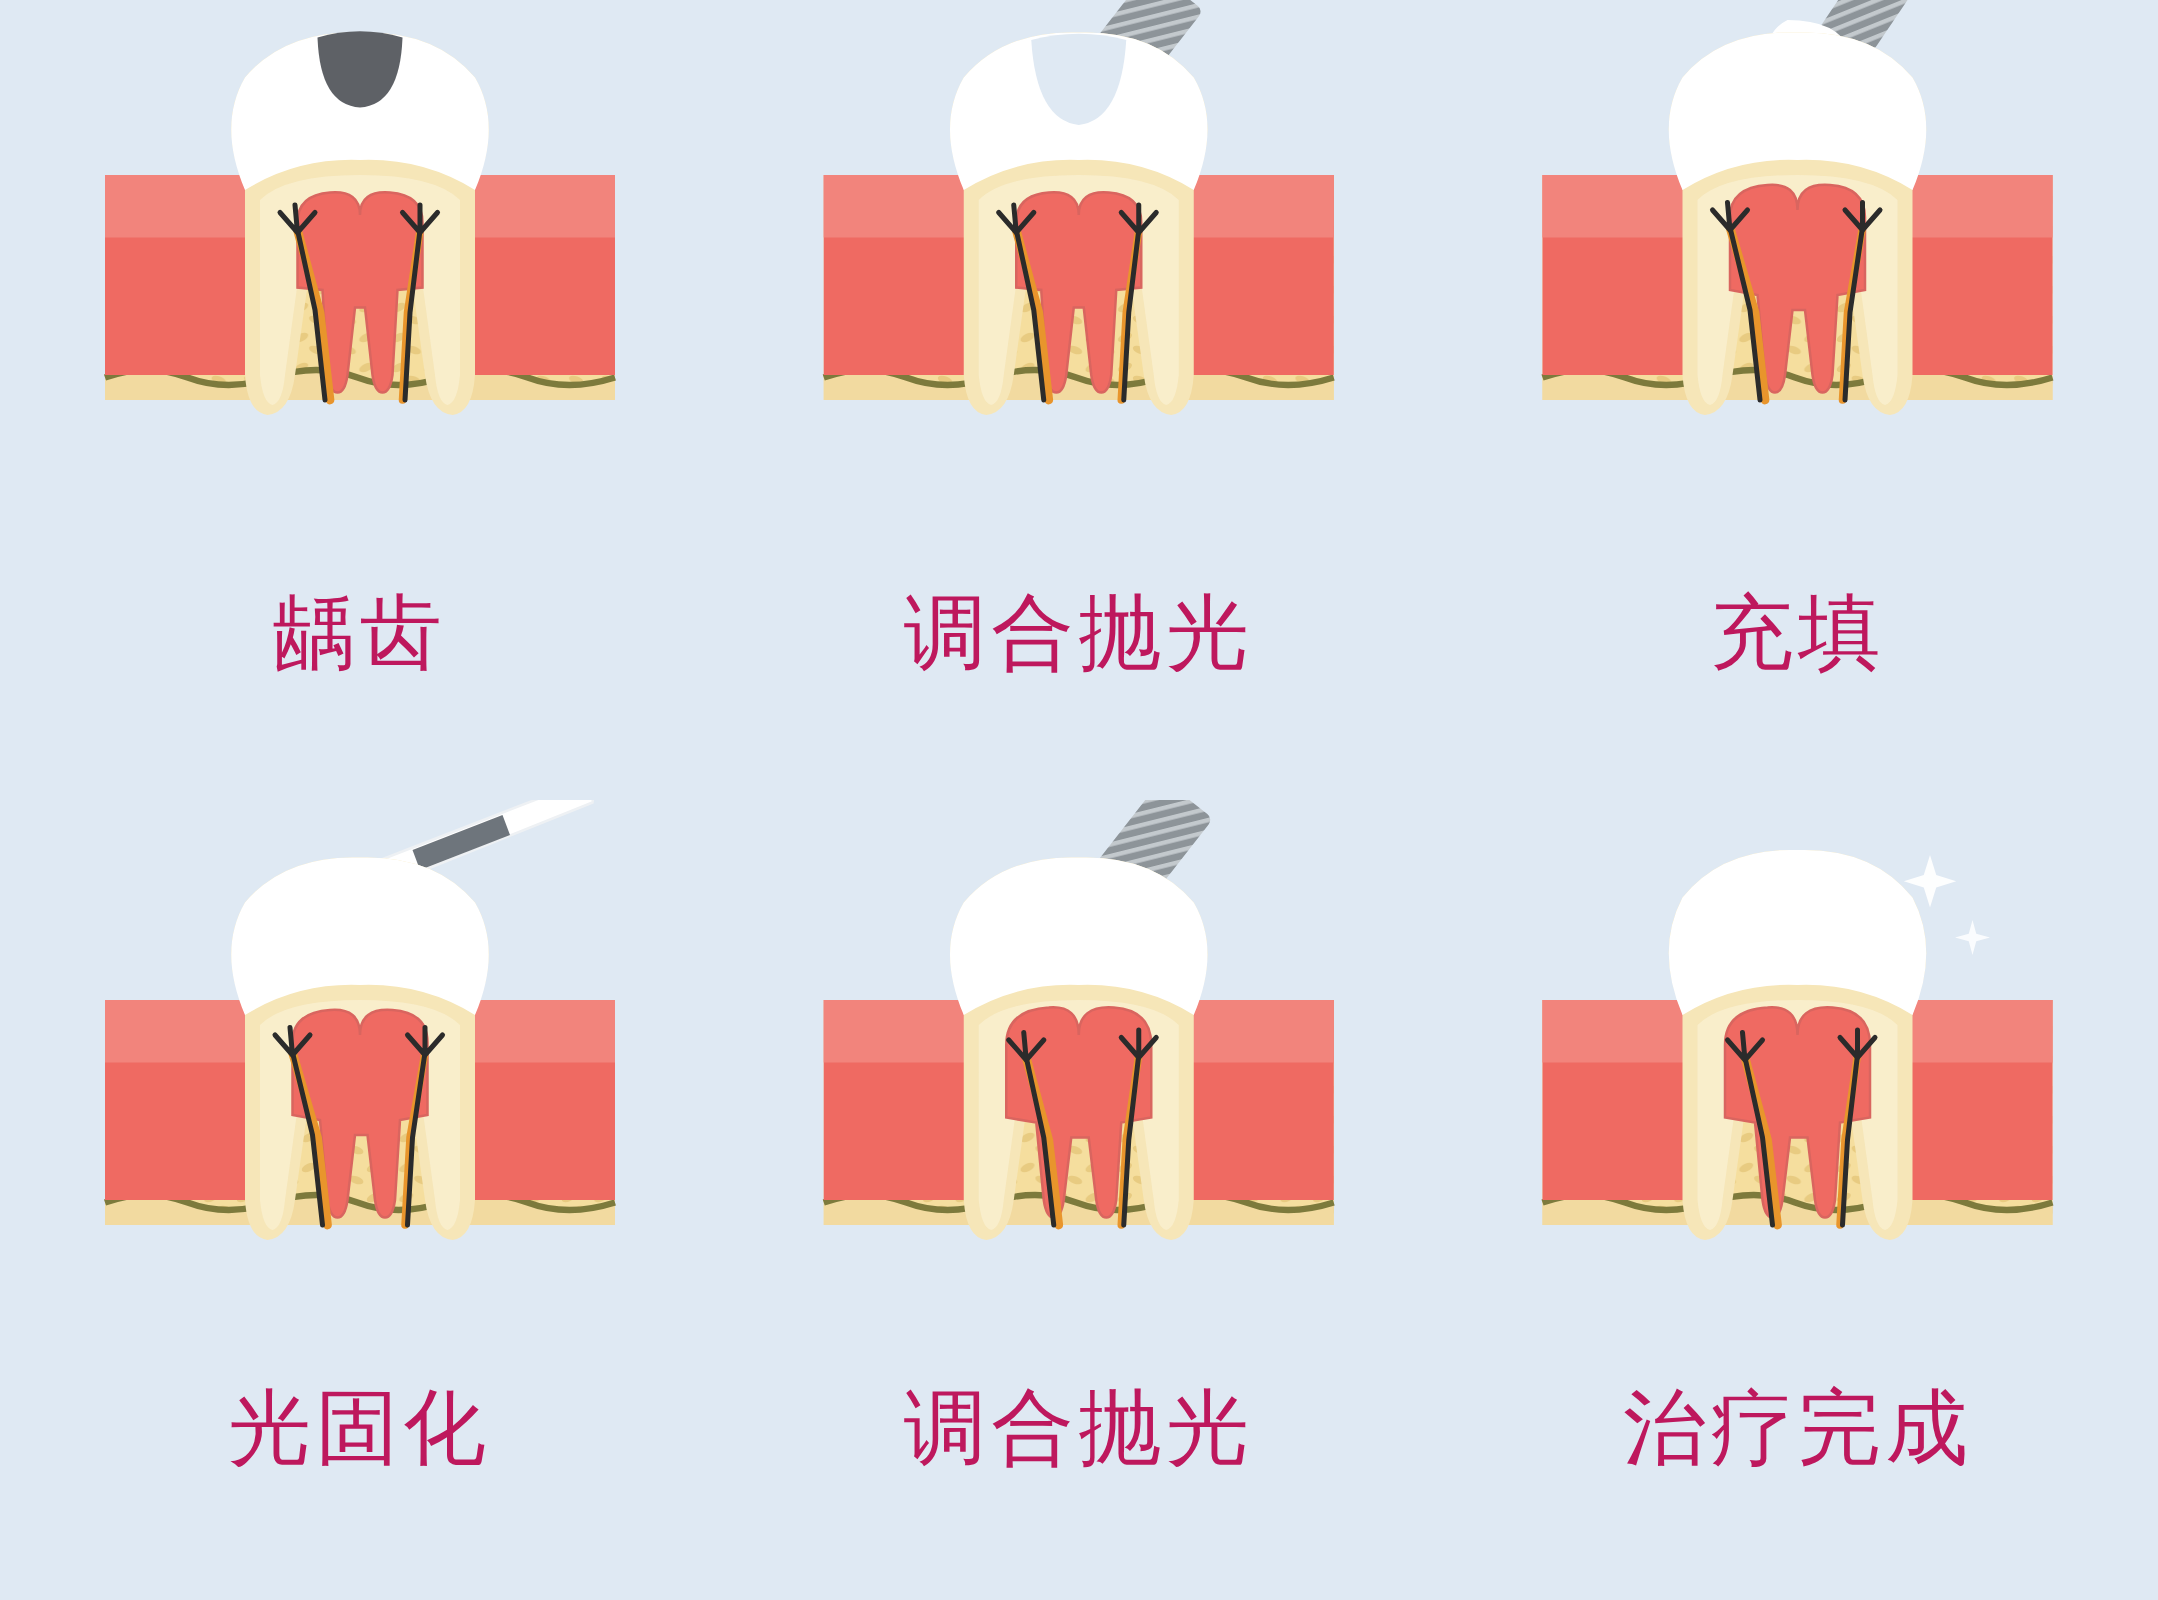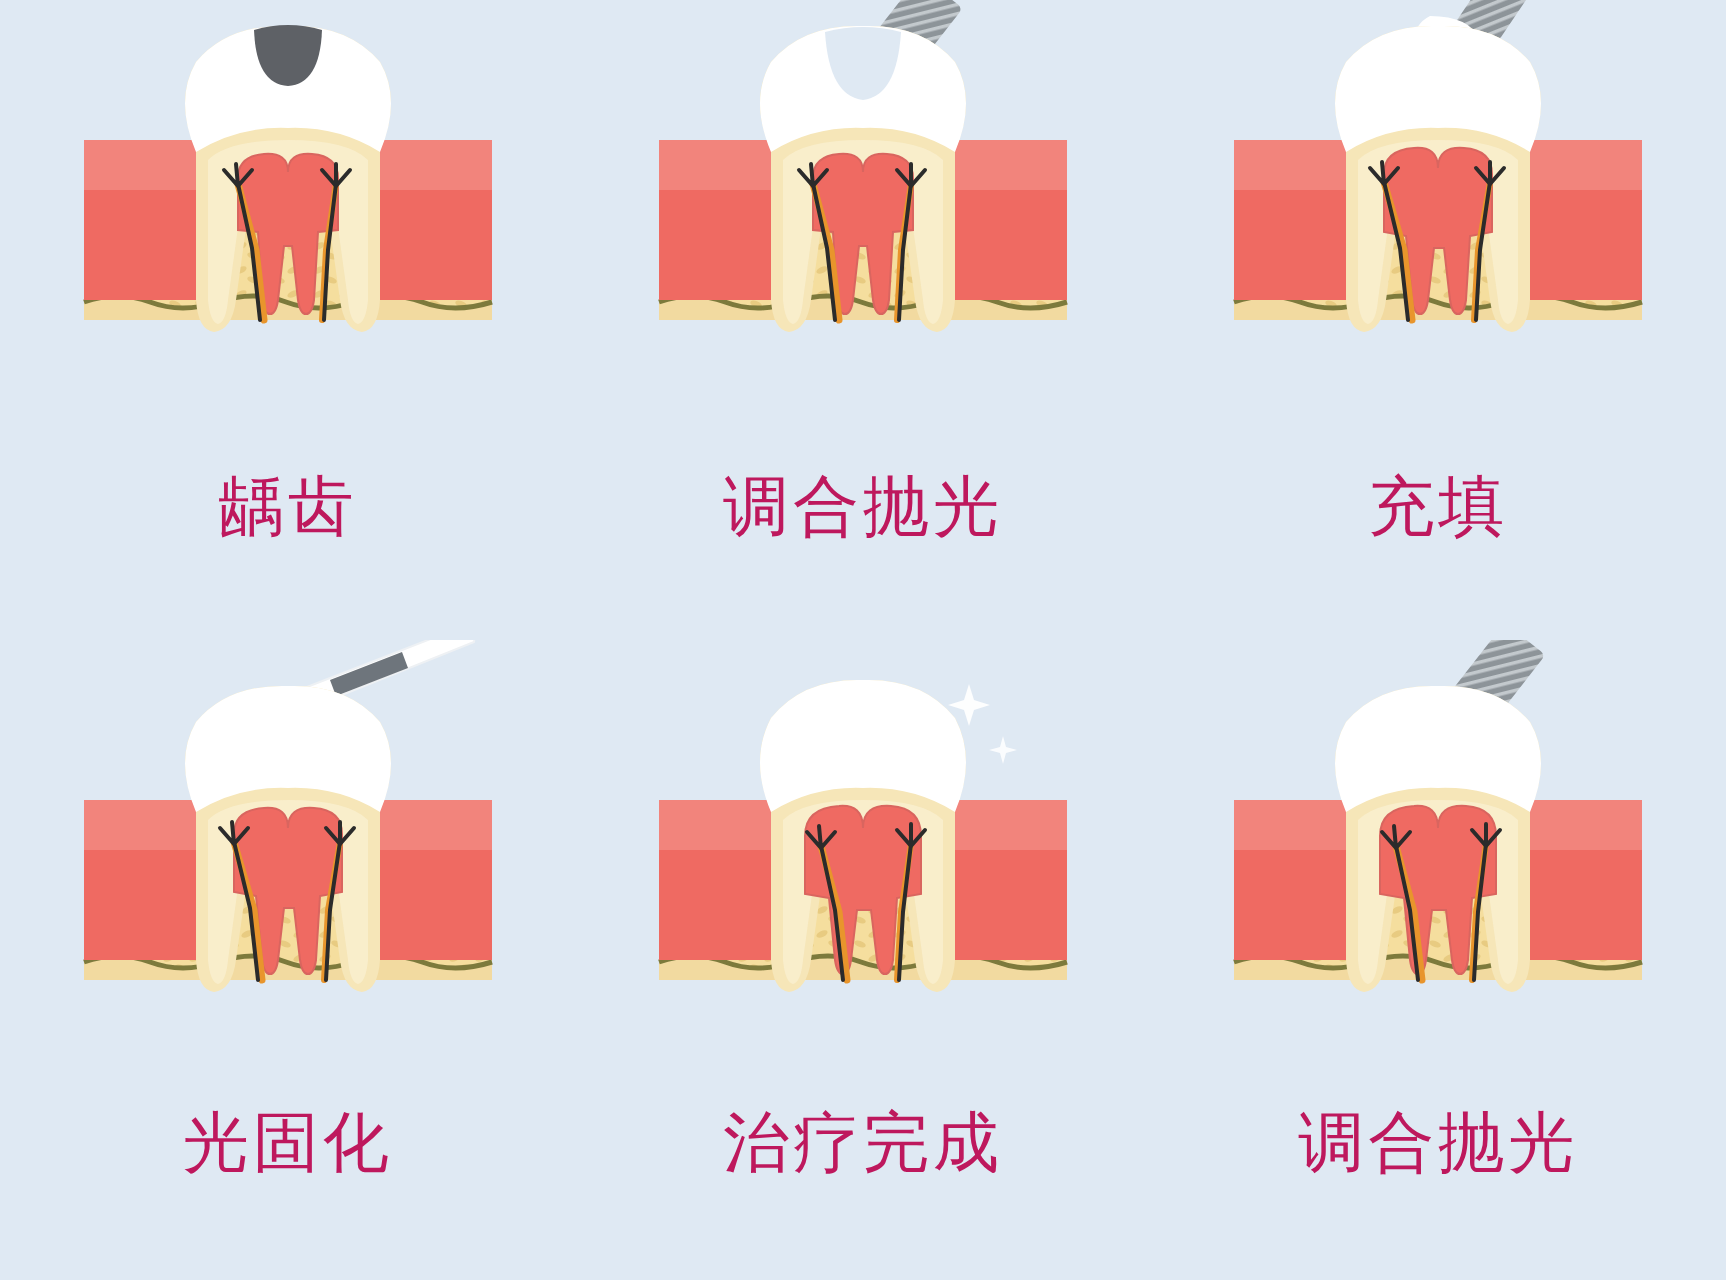--- a/index.html
+++ b/index.html
@@ -269,20 +269,82 @@
         </g>
       </svg>
     </div>
     <div class="caption">光固化</div>
   </div>
 
   <div class="panel r2">
     <div class="stage-art">
       <svg width="460" height="430" viewBox="0 0 460 430">
         <defs>
+          <pattern id="bonedots5" width="26" height="24" patternUnits="userSpaceOnUse">
+            <rect width="26" height="24" fill="#f5de9e"></rect>
+            <ellipse cx="7" cy="6" rx="6" ry="3" fill="#e8cb81" transform="rotate(-25 7 6)"></ellipse>
+            <ellipse cx="19" cy="16" rx="6" ry="3" fill="#e8cb81" transform="rotate(20 19 16)"></ellipse>
+          </pattern>
+          <pattern id="grip5" width="9" height="9" patternUnits="userSpaceOnUse" patternTransform="rotate(38)">
+            <rect width="9" height="9" fill="#8d9499"></rect>
+            <rect width="3.5" height="9" fill="#c3c9cd"></rect>
+          </pattern>
+        </defs>
+        <g>
+          <rect x="248" y="-16" width="52" height="140" rx="6" fill="url(#grip5)" transform="rotate(38 274 54)"></rect>
+          <path d="M206 56 Q 250 60 262 86 Q 268 104 246 114 Q 224 124 214 106 L196 112 Q 186 104 190 86 Q 194 64 206 56 Z" fill="#ffffff"></path>
+          <path d="M204 104 L196 148 L190 156 L186 146 L192 104 Z" fill="#ffffff"></path>
+          <path d="M206 56 Q 250 60 262 86 Q 256 80 234 78 Q 212 76 202 68 Z" fill="#f0f2f5"></path>
+        </g>
+        <g>
+          <rect x="26" y="160" width="408" height="180" fill="url(#bonedots5)"></rect>
+          <path d="M26 320 Q 60 308 92 320 T 160 320 T 228 320 T 296 320 T 364 320 T 434 320 L434 340 L26 340 Z" fill="#f2daa0"></path>
+          <path d="M26 322 Q 60 310 92 322 T 160 322 T 228 322 T 296 322 T 364 322 T 434 322" fill="none" stroke="#7d7a3c" stroke-width="5"></path>
+        </g>
+        <g>
+          <path d="M26 160 L140 160 Q170 162 170 195 L170 320 L26 320 Z" fill="#ef6a62"></path>
+          <path d="M434 160 L320 160 Q290 162 290 195 L290 320 L434 320 Z" fill="#ef6a62"></path>
+          <path d="M26 160 L140 160 Q170 162 170 195 L170 210 L26 210 Z" fill="#f2847c"></path>
+          <path d="M434 160 L320 160 Q290 162 290 195 L290 210 L434 210 Z" fill="#f2847c"></path>
+        </g>
+        <g>
+          <path d="M138 320 L138 170 Q 116 120 138 82 Q 170 44 230 46 Q 290 44 322 82 Q 344 120 322 170 L322 320
+                   Q 320 350 304 352 Q 286 350 282 320 L268 220 L192 220 L178 320 Q 174 350 156 352 Q 140 350 138 320 Z" fill="#f6e6b8"></path>
+          <path d="M138 172 Q 116 120 138 82 Q 170 44 230 46 Q 290 44 322 82 Q 344 120 322 172
+                   Q 280 146 230 148 Q 180 146 138 172 Z" fill="#ffffff"></path>
+          <path d="M150 320 L150 180 Q 170 160 230 160 Q 290 160 310 180 L310 320
+                   Q 308 342 300 344 Q 292 342 290 320 L276 218 L184 218 L170 320
+                   Q 168 342 160 344 Q 152 342 150 320 Z" fill="#faf0d2" opacity="0.75"></path>
+          <path d="M172 196 Q 172 168 206 166 Q 230 164 230 188 Q 230 164 258 166 Q 288 168 288 196
+                   L288 254 L264 258 L260 320 Q 258 334 252 334 Q 246 334 244 320 L238 270 L224 270
+                   L218 320 Q 216 334 210 334 Q 204 334 202 320 L196 258 L172 254 Z" fill="#ef6a62"></path>
+          <path d="M172 196 Q 172 168 206 166 Q 230 164 230 188 Q 230 164 258 166 Q 288 168 288 196
+                   L288 254 L264 258 L260 320 Q 258 334 252 334 Q 246 334 244 320 L238 270 L224 270
+                   L218 320 Q 216 334 210 334 Q 204 334 202 320 L196 258 L172 254 Z" fill="none" stroke="#d9655f" stroke-width="2"></path>
+        </g>
+        <g>
+          <path d="M192 52 Q 196 112 230 116 Q 264 112 268 52 Q 230 42 192 52 Z" fill="#ffffff"></path>
+        </g>
+        <g>
+          <path d="M188 206 L206 272 L214 340" fill="none" stroke="#e8952c" stroke-width="7" stroke-linecap="round"></path>
+          <path d="M188 206 L202 270 L210 340" fill="none" stroke="#2b2b2b" stroke-width="4" stroke-linecap="round"></path>
+          <path d="M188 208 L174 192 M188 208 L186 186 M188 208 L202 192" fill="none" stroke="#2b2b2b" stroke-width="4" stroke-linecap="round"></path>
+          <path d="M278 204 L268 272 L264 340" fill="none" stroke="#e8952c" stroke-width="6" stroke-linecap="round"></path>
+          <path d="M278 204 L270 272 L266 340" fill="none" stroke="#2b2b2b" stroke-width="4" stroke-linecap="round"></path>
+          <path d="M278 206 L264 190 M278 206 L278 184 M278 206 L292 190" fill="none" stroke="#2b2b2b" stroke-width="4" stroke-linecap="round"></path>
+        </g>
+      </svg>
+    </div>
+    <div class="caption">调合抛光</div>
+  </div>
+
+  <div class="panel r2">
+    <div class="stage-art">
+      <svg width="460" height="430" viewBox="0 0 460 430">
+        <defs>
           <pattern id="bonedots6" width="26" height="24" patternUnits="userSpaceOnUse">
             <rect width="26" height="24" fill="#f5de9e"></rect>
             <ellipse cx="7" cy="6" rx="6" ry="3" fill="#e8cb81" transform="rotate(-25 7 6)"></ellipse>
             <ellipse cx="19" cy="16" rx="6" ry="3" fill="#e8cb81" transform="rotate(20 19 16)"></ellipse>
           </pattern>
         </defs>
         <g>
           <rect x="26" y="160" width="408" height="180" fill="url(#bonedots6)"></rect>
           <path d="M26 320 Q 60 308 92 320 T 160 320 T 228 320 T 296 320 T 364 320 T 434 320 L434 340 L26 340 Z" fill="#f2daa0"></path>
           <path d="M26 322 Q 60 310 92 322 T 160 322 T 228 322 T 296 322 T 364 322 T 434 322" fill="none" stroke="#7d7a3c" stroke-width="5"></path>
@@ -319,75 +381,13 @@
           <path d="M188 208 L174 192 M188 208 L186 186 M188 208 L202 192" fill="none" stroke="#2b2b2b" stroke-width="4" stroke-linecap="round"></path>
           <path d="M278 204 L268 272 L264 340" fill="none" stroke="#e8952c" stroke-width="6" stroke-linecap="round"></path>
           <path d="M278 204 L270 272 L266 340" fill="none" stroke="#2b2b2b" stroke-width="4" stroke-linecap="round"></path>
           <path d="M278 206 L264 190 M278 206 L278 184 M278 206 L292 190" fill="none" stroke="#2b2b2b" stroke-width="4" stroke-linecap="round"></path>
         </g>
       </svg>
     </div>
     <div class="caption">治疗完成</div>
   </div>
 
-  <div class="panel r2">
-    <div class="stage-art">
-      <svg width="460" height="430" viewBox="0 0 460 430">
-        <defs>
-          <pattern id="bonedots5" width="26" height="24" patternUnits="userSpaceOnUse">
-            <rect width="26" height="24" fill="#f5de9e"></rect>
-            <ellipse cx="7" cy="6" rx="6" ry="3" fill="#e8cb81" transform="rotate(-25 7 6)"></ellipse>
-            <ellipse cx="19" cy="16" rx="6" ry="3" fill="#e8cb81" transform="rotate(20 19 16)"></ellipse>
-          </pattern>
-          <pattern id="grip5" width="9" height="9" patternUnits="userSpaceOnUse" patternTransform="rotate(38)">
-            <rect width="9" height="9" fill="#8d9499"></rect>
-            <rect width="3.5" height="9" fill="#c3c9cd"></rect>
-          </pattern>
-        </defs>
-        <g>
-          <rect x="248" y="-16" width="52" height="140" rx="6" fill="url(#grip5)" transform="rotate(38 274 54)"></rect>
-          <path d="M206 56 Q 250 60 262 86 Q 268 104 246 114 Q 224 124 214 106 L196 112 Q 186 104 190 86 Q 194 64 206 56 Z" fill="#ffffff"></path>
-          <path d="M204 104 L196 148 L190 156 L186 146 L192 104 Z" fill="#ffffff"></path>
-          <path d="M206 56 Q 250 60 262 86 Q 256 80 234 78 Q 212 76 202 68 Z" fill="#f0f2f5"></path>
-        </g>
-        <g>
-          <rect x="26" y="160" width="408" height="180" fill="url(#bonedots5)"></rect>
-          <path d="M26 320 Q 60 308 92 320 T 160 320 T 228 320 T 296 320 T 364 320 T 434 320 L434 340 L26 340 Z" fill="#f2daa0"></path>
-          <path d="M26 322 Q 60 310 92 322 T 160 322 T 228 322 T 296 322 T 364 322 T 434 322" fill="none" stroke="#7d7a3c" stroke-width="5"></path>
-        </g>
-        <g>
-          <path d="M26 160 L140 160 Q170 162 170 195 L170 320 L26 320 Z" fill="#ef6a62"></path>
-          <path d="M434 160 L320 160 Q290 162 290 195 L290 320 L434 320 Z" fill="#ef6a62"></path>
-          <path d="M26 160 L140 160 Q170 162 170 195 L170 210 L26 210 Z" fill="#f2847c"></path>
-          <path d="M434 160 L320 160 Q290 162 290 195 L290 210 L434 210 Z" fill="#f2847c"></path>
-        </g>
-        <g>
-          <path d="M138 320 L138 170 Q 116 120 138 82 Q 170 44 230 46 Q 290 44 322 82 Q 344 120 322 170 L322 320
-                   Q 320 350 304 352 Q 286 350 282 320 L268 220 L192 220 L178 320 Q 174 350 156 352 Q 140 350 138 320 Z" fill="#f6e6b8"></path>
-          <path d="M138 172 Q 116 120 138 82 Q 170 44 230 46 Q 290 44 322 82 Q 344 120 322 172
-                   Q 280 146 230 148 Q 180 146 138 172 Z" fill="#ffffff"></path>
-          <path d="M150 320 L150 180 Q 170 160 230 160 Q 290 160 310 180 L310 320
-                   Q 308 342 300 344 Q 292 342 290 320 L276 218 L184 218 L170 320
-                   Q 168 342 160 344 Q 152 342 150 320 Z" fill="#faf0d2" opacity="0.75"></path>
-          <path d="M172 196 Q 172 168 206 166 Q 230 164 230 188 Q 230 164 258 166 Q 288 168 288 196
-                   L288 254 L264 258 L260 320 Q 258 334 252 334 Q 246 334 244 320 L238 270 L224 270
-                   L218 320 Q 216 334 210 334 Q 204 334 202 320 L196 258 L172 254 Z" fill="#ef6a62"></path>
-          <path d="M172 196 Q 172 168 206 166 Q 230 164 230 188 Q 230 164 258 166 Q 288 168 288 196
-                   L288 254 L264 258 L260 320 Q 258 334 252 334 Q 246 334 244 320 L238 270 L224 270
-                   L218 320 Q 216 334 210 334 Q 204 334 202 320 L196 258 L172 254 Z" fill="none" stroke="#d9655f" stroke-width="2"></path>
-        </g>
-        <g>
-          <path d="M192 52 Q 196 112 230 116 Q 264 112 268 52 Q 230 42 192 52 Z" fill="#ffffff"></path>
-        </g>
-        <g>
-          <path d="M188 206 L206 272 L214 340" fill="none" stroke="#e8952c" stroke-width="7" stroke-linecap="round"></path>
-          <path d="M188 206 L202 270 L210 340" fill="none" stroke="#2b2b2b" stroke-width="4" stroke-linecap="round"></path>
-          <path d="M188 208 L174 192 M188 208 L186 186 M188 208 L202 192" fill="none" stroke="#2b2b2b" stroke-width="4" stroke-linecap="round"></path>
-          <path d="M278 204 L268 272 L264 340" fill="none" stroke="#e8952c" stroke-width="6" stroke-linecap="round"></path>
-          <path d="M278 204 L270 272 L266 340" fill="none" stroke="#2b2b2b" stroke-width="4" stroke-linecap="round"></path>
-          <path d="M278 206 L264 190 M278 206 L278 184 M278 206 L292 190" fill="none" stroke="#2b2b2b" stroke-width="4" stroke-linecap="round"></path>
-        </g>
-      </svg>
-    </div>
-    <div class="caption">调合抛光</div>
-  </div>
-
 </div>
 
 </body></html>

